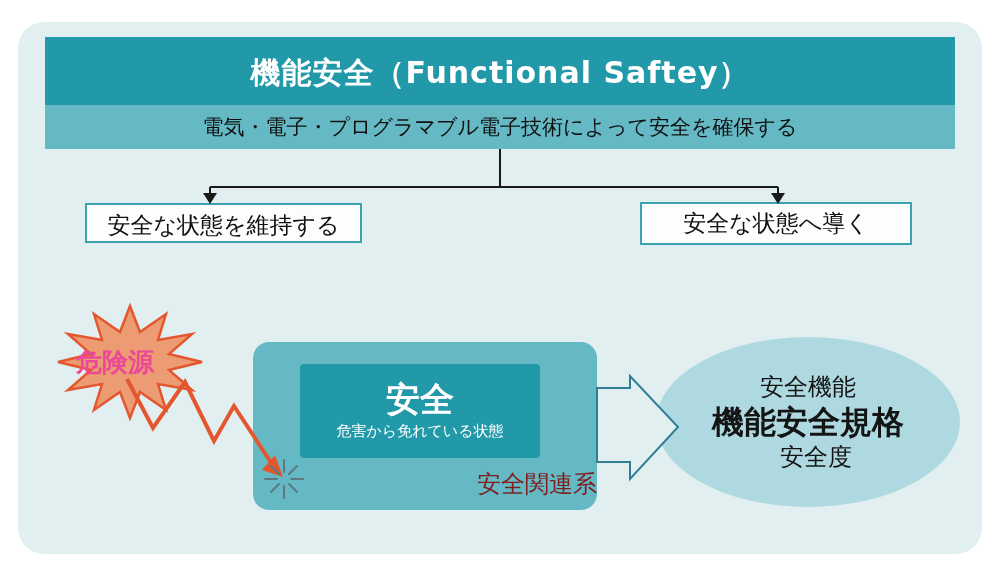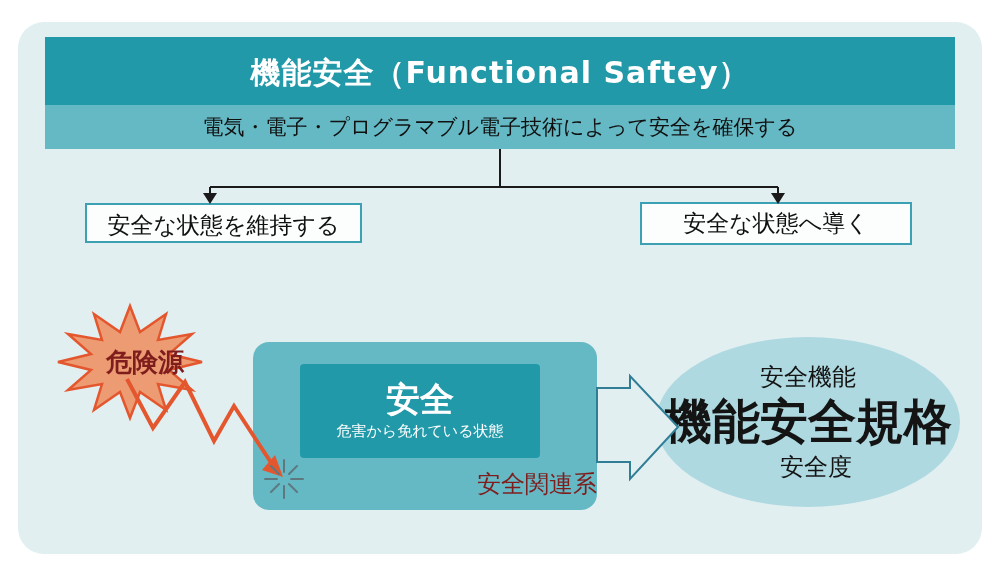--- a/index.html
+++ b/index.html
@@ -43,25 +43,25 @@
     position:absolute;left:0;right:0;top:126px;text-align:right;
     color:#7f1d1d;font-size:24px;
   }
   .ellipse{
     position:absolute;left:656px;top:337px;width:304px;height:170px;
     background:var(--ellipse-bg);border-radius:50%;
     display:flex;flex-direction:column;align-items:center;justify-content:center;
     color:#141414;z-index:2;text-align:center;
   }
   .ellipse-top{font-size:24px;}
-  .ellipse-main{font-size:48px;font-weight:bold;line-height:1.2;}
+  .ellipse-main{font-size:32px;font-weight:bold;line-height:1.2;}
   .ellipse-bottom{font-size:24px;margin-left:16px;}
   .hazard-label{
-    position:absolute;left:76px;top:345px;width:108px;text-align:right;
-    font-size:26px;font-weight:600;color:#7f1d1d;z-index:6;
+    position:absolute;left:76px;top:345px;width:108px;text-align:left;
+    font-size:26px;font-weight:600;color:#ec4899;z-index:6;
   }
   svg.overlay{position:absolute;left:0;top:0;z-index:5;pointer-events:none;}
   .tree-line{stroke:var(--line-color);stroke-width:2;fill:none;}
   .tree-head{fill:var(--line-color);}
   .star-shape{fill:var(--orange-fill);stroke:var(--orange-stroke);stroke-width:2.5;stroke-linejoin:miter;}
   .zigzag{stroke:var(--orange-stroke);stroke-width:4;fill:none;stroke-linejoin:miter;}
   .zz-head{fill:var(--orange-stroke);}
   .spark line{stroke:var(--spark-color);stroke-width:2;stroke-linecap:round;}
   .big-arrow{fill:var(--panel-bg);stroke:var(--arrow-outline);stroke-width:2;stroke-linejoin:miter;}
 </style>

